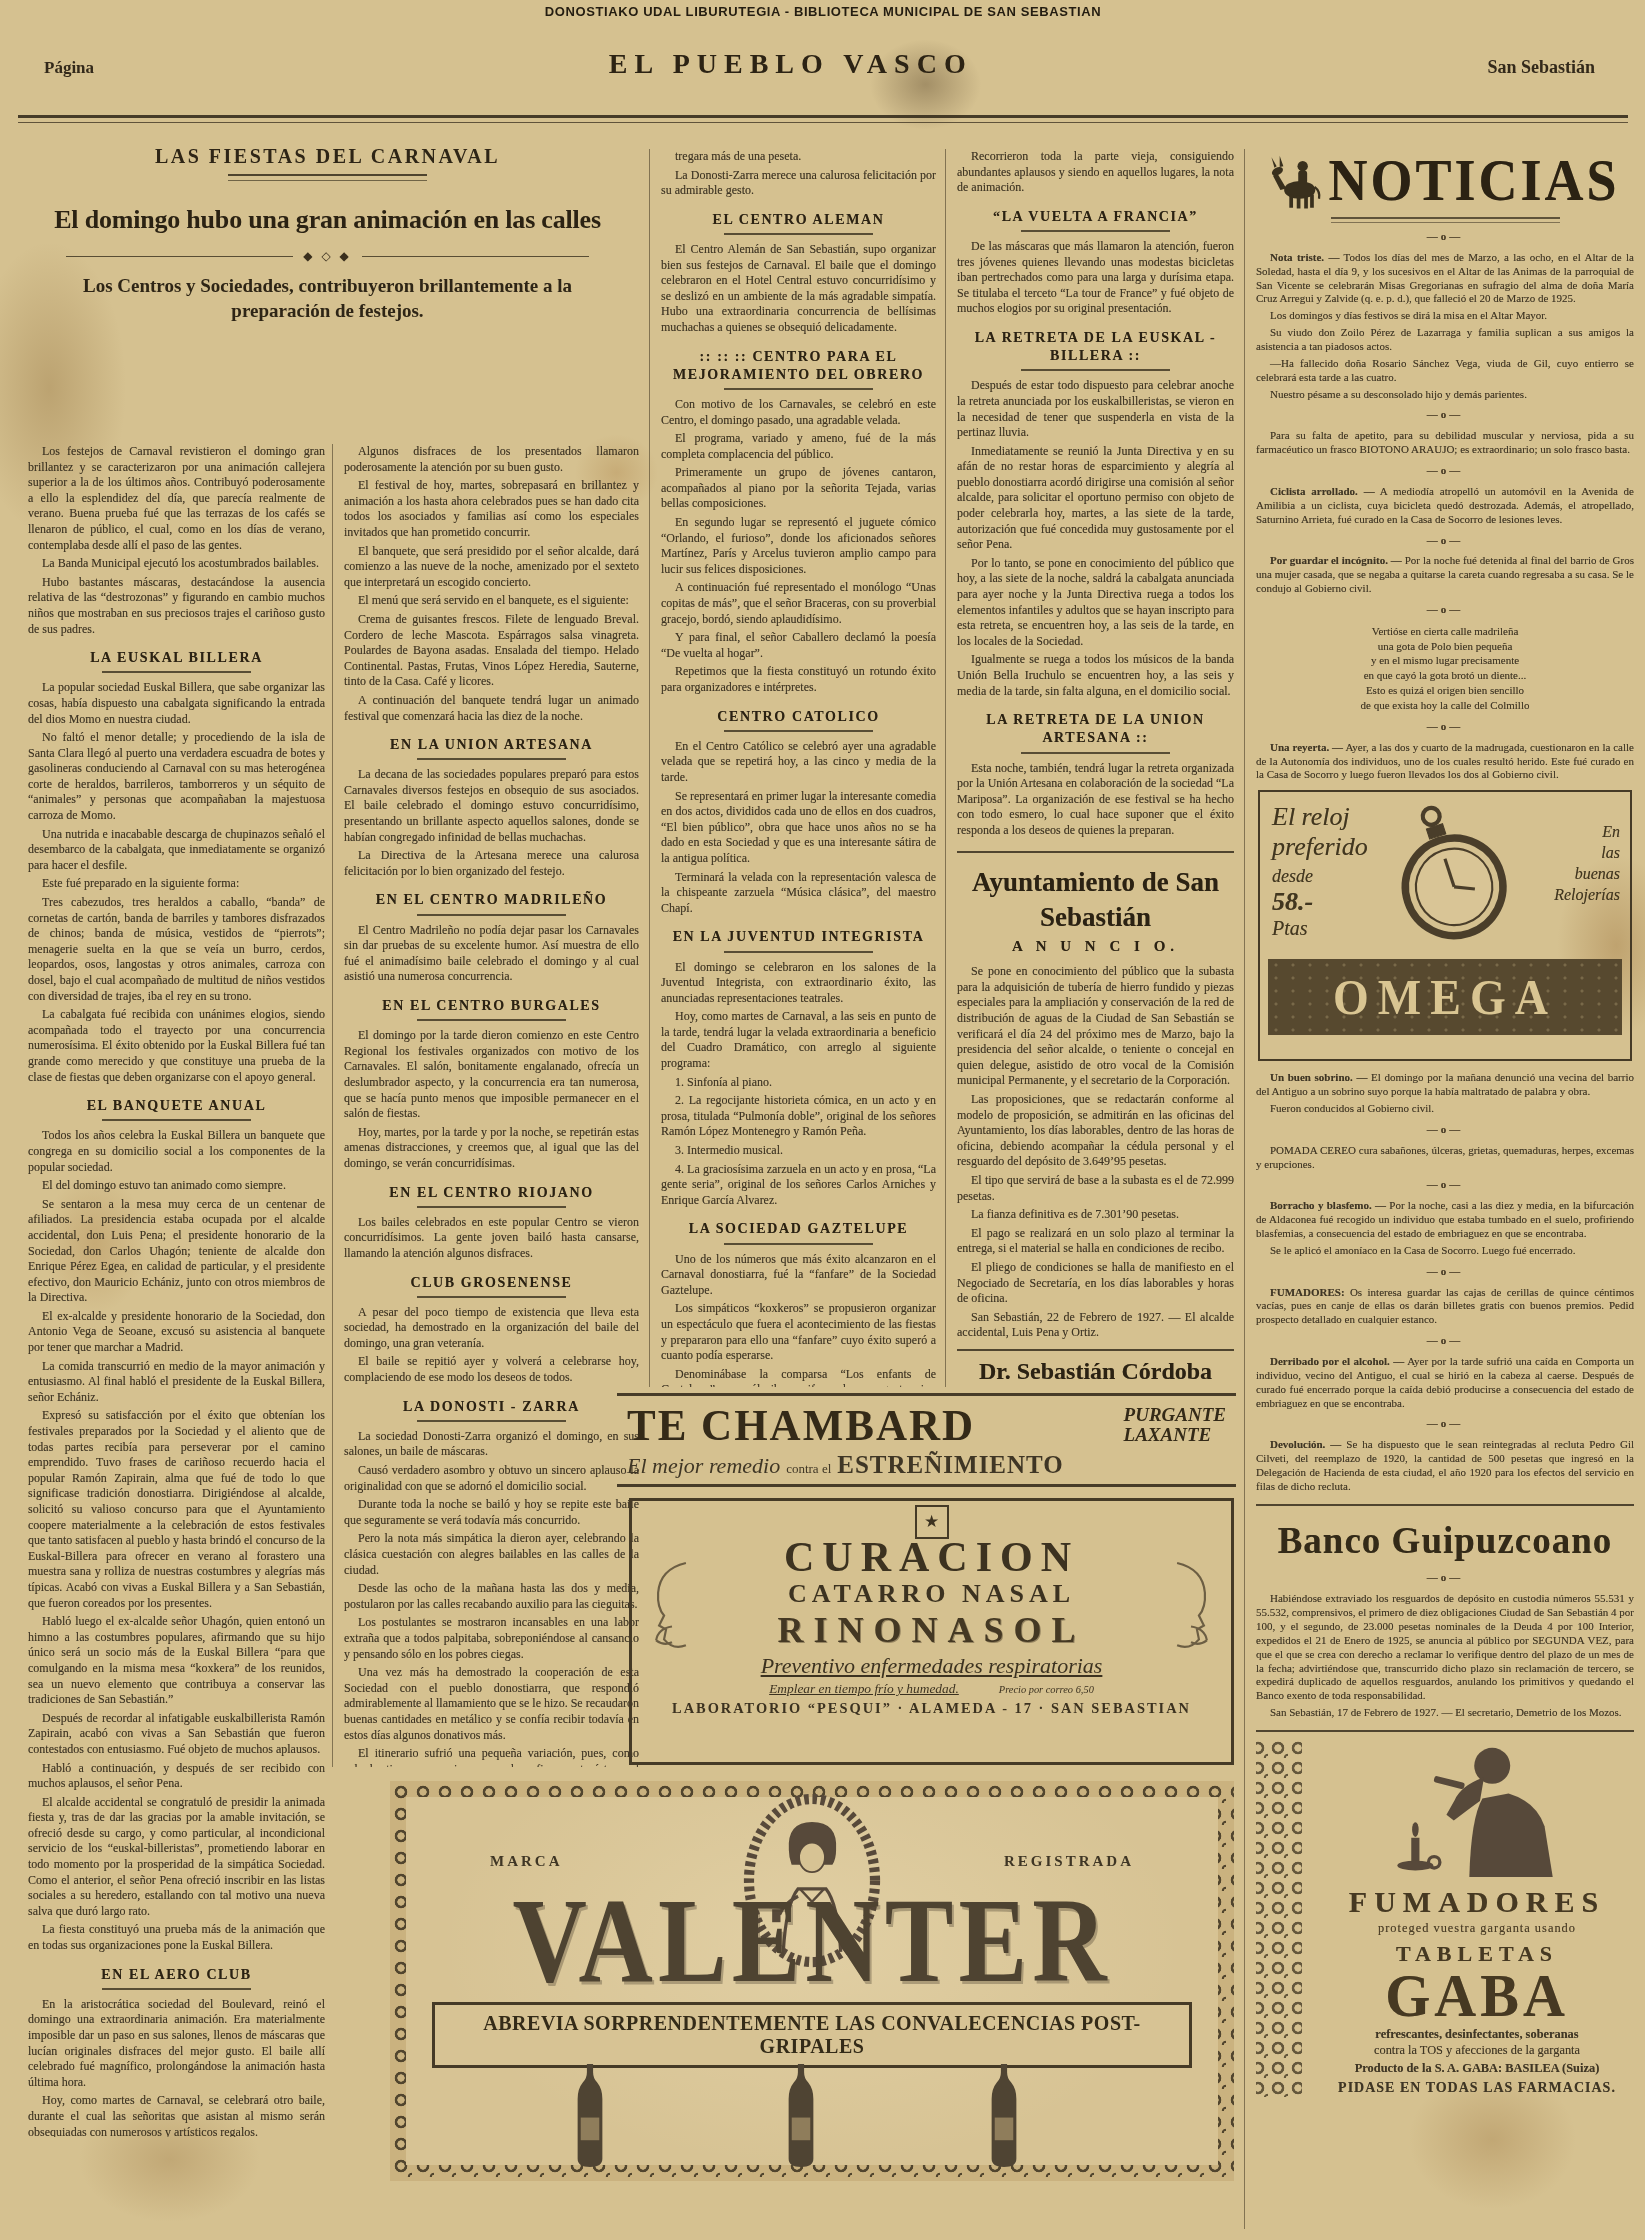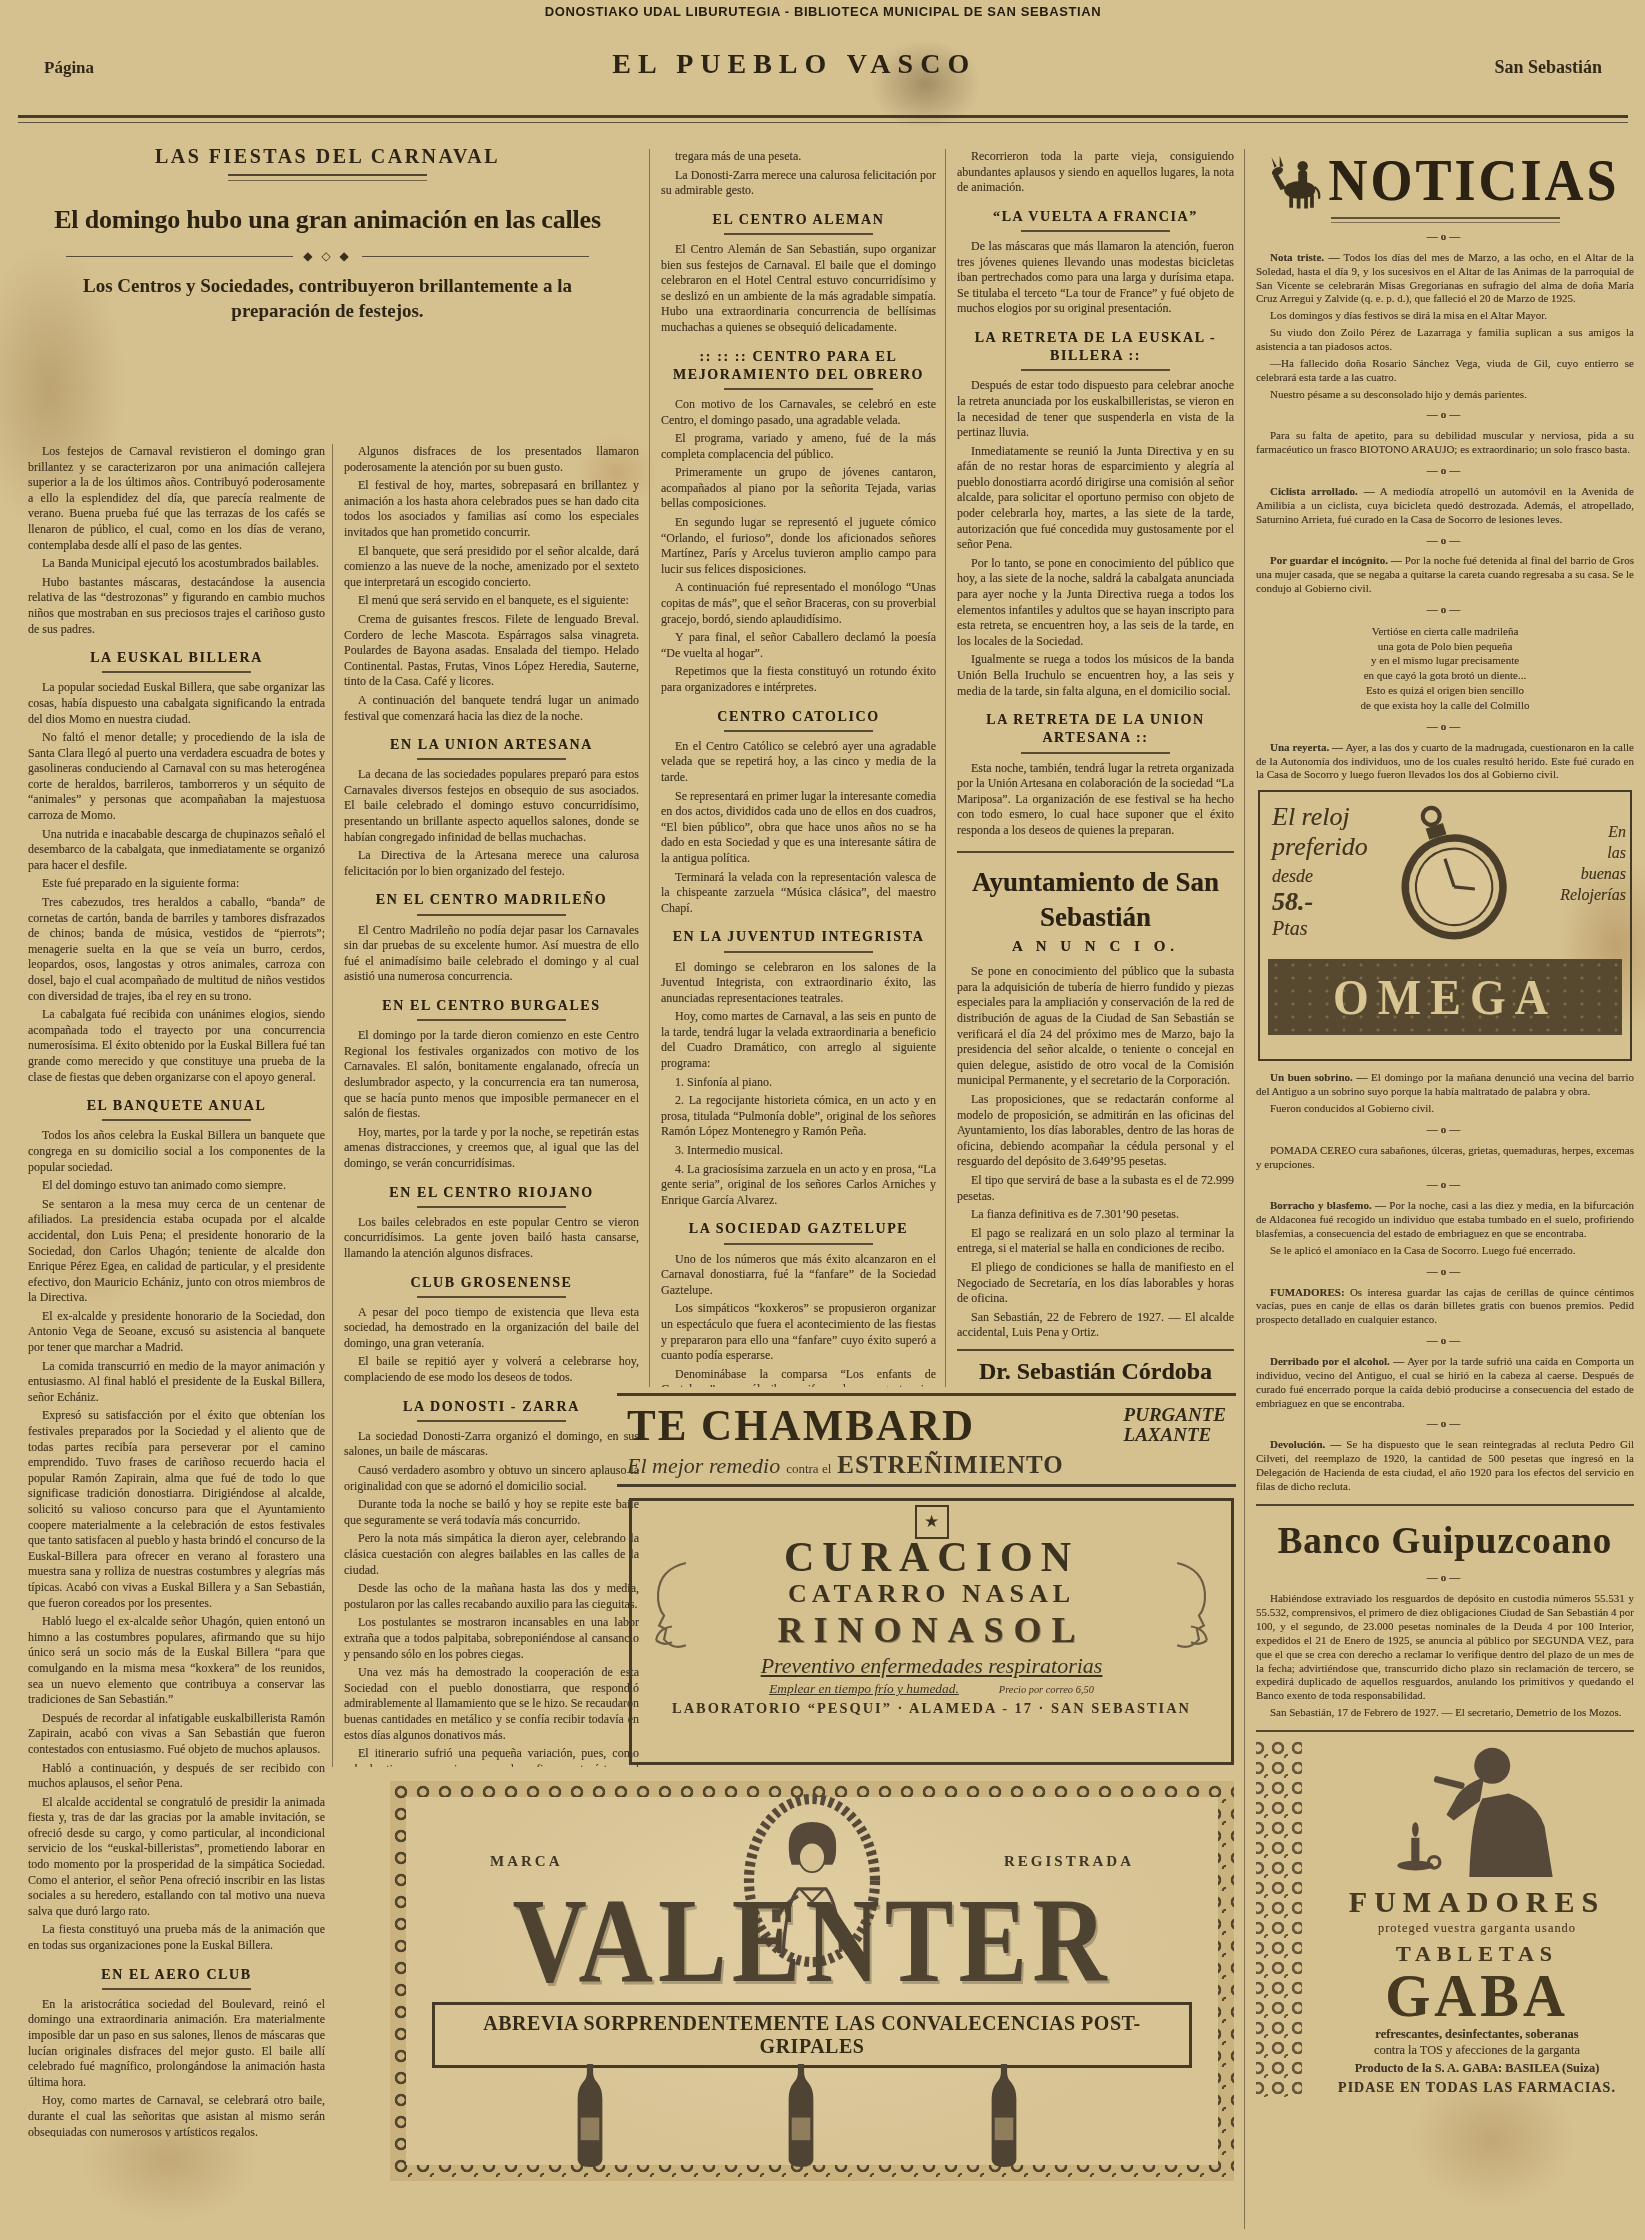--- a/index.html
+++ b/index.html
@@ -13,21 +13,21 @@
       radial-gradient(418px 517px at 2% 18%, rgba(118,84,34,.22), transparent 70%),
       radial-gradient(498px 299px at 55% 2%, rgba(100,70,25,.14), transparent 70%),
       linear-gradient(90deg,#c3ab7d,#d7c392 6%,#d9c697 90%,#b29а6e 99%,#a08а5c),
       #d5c190;
     background-color:#d5c190;
   }
   .stain{position:absolute;border-radius:50%;pointer-events:none;}
   .stamp{position:absolute;top:4px;left:0;right:0;text-align:center;
     font-family:"Liberation Sans","DejaVu Sans",sans-serif;font-size:13px;font-weight:bold;
     letter-spacing:0.6px;color:#241d11;}
-  .mast{position:absolute;top:48px;left:44px;right:44px;display:flex;justify-content:space-between;align-items:baseline;}
+  .mast{position:absolute;top:48px;left:44px;right:51px;display:flex;justify-content:space-between;align-items:baseline;}
   .mast .pg{font-size:17px;font-weight:bold;color:#33291a;}
   .mast .ttl{font-size:28px;font-weight:bold;letter-spacing:7px;color:#2c2314;}
   .mast .city{font-size:18px;font-weight:bold;color:#33291a;}
   .rule2{position:absolute;top:115px;left:18px;right:18px;height:4px;
     border-top:3px solid rgba(46,37,22,.85);border-bottom:1px solid rgba(46,37,22,.7);}
   
   .lead{position:absolute;left:26px;top:145px;width:603px;text-align:center;}
   .kicker{font-size:20px;font-weight:bold;letter-spacing:2.5px;color:#2e2516;}
   .kicker-rule{width:199px;margin:6px auto 0;height:4px;border-top:2px solid rgba(46,37,22,.8);border-bottom:1px solid rgba(46,37,22,.6);}
   .headline{margin:24px 0 0;font-size:26px;font-weight:bold;letter-spacing:-0.2px;white-space:nowrap;color:#2b2213;}
@@ -97,21 +97,21 @@
     padding:7px 10px;font-size:20px;font-weight:bold;letter-spacing:0.5px;text-align:center;color:#342b18;}
   .val-bottle{position:absolute;top:267px;}
   
   .not-mast{display:flex;align-items:center;justify-content:center;gap:6px;margin-top:2px;}
   .not-title{font-size:54px;font-weight:bold;letter-spacing:3px;color:#2b2213;transform:scaleY(1.08);display:inline-block;}
   .not-rule{width:229px;margin:2px auto 4px;border-top:2px solid rgba(46,37,22,.7);border-bottom:1px solid rgba(46,37,22,.5);height:3px;}
   .ad-omega{position:relative;height:271px;border:2px solid #453a26;margin:8px 2px 10px;box-sizing:border-box;}
   .om-left{position:absolute;left:12px;top:10px;font-style:italic;color:#41361f;line-height:1.15;}
   .om-l1{font-size:26px;} .om-l2{font-size:26px;} .om-l3{font-size:18px;margin-top:4px;}
   .om-l4{font-size:26px;font-weight:bold;} .om-l5{font-size:20px;}
-  .om-right{position:absolute;right:4px;top:30px;font-style:italic;font-size:16px;text-align:right;line-height:1.3;color:#41361f;}
+  .om-right{position:absolute;right:10px;top:30px;font-style:italic;font-size:16px;text-align:right;line-height:1.3;color:#41361f;}
   .om-watch{position:absolute;left:117px;top:2px;}
   .om-band{position:absolute;left:8px;right:8px;top:167px;height:76px;background:
       radial-gradient(circle 2px at 8px 6px, rgba(220,200,150,.25) 1px, transparent 2px),
       #57492f;background-size:17px 13px;
     display:flex;align-items:center;justify-content:center;}
   .om-band span{font-size:46px;font-weight:bold;letter-spacing:9px;color:#d9c592;transform:scaleY(1.1);}
   .banco{margin-top:10px;border-top:2px solid rgba(46,37,22,.8);padding-top:12px;}
   .banco-title{font-size:37px;text-align:center;font-weight:600;letter-spacing:1px;color:#332a18;}
   .ad-gaba{position:relative;border-top:2px solid rgba(46,37,22,.8);margin-top:10px;padding:6px 0 0 64px;text-align:center;}
   .orn-strip{position:absolute;left:-8px;top:6px;bottom:0;width:54px;

